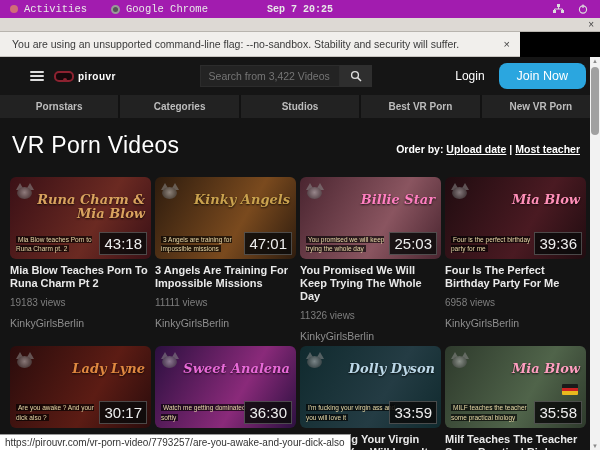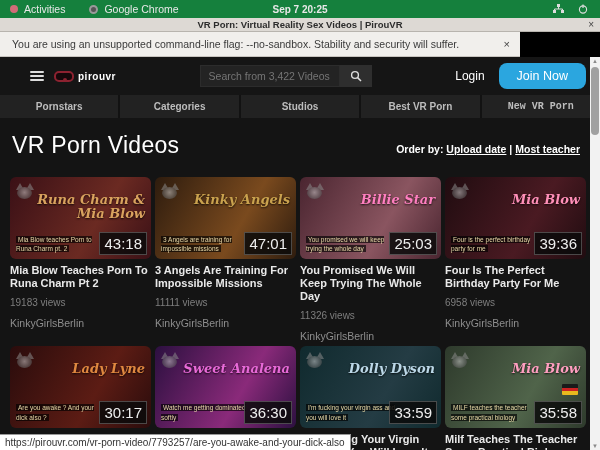--- a/index.html
+++ b/index.html
@@ -1,21 +1,21 @@
 <!DOCTYPE html>
 <html><head>
 <meta charset="utf-8">
 <style>
   * { margin:0; padding:0; box-sizing:border-box; }
   html,body { width:600px; height:450px; overflow:hidden; background:#000;
     font-family:"Liberation Sans","DejaVu Sans",sans-serif; }
 
   
-  .sysbar { position:absolute; top:0; left:0; width:600px; height:18px; background:#15803d;
-    display:flex; align-items:center; color:#e8e8e8; font-size:10.5px; }
+  .sysbar { position:absolute; top:0; left:0; width:600px; height:18px; background:#a21caf;
+    display:flex; align-items:center; color:#e8e8e8; font-size:10.5px;font-family:Liberation Mono, monospace; }
   .sys-left { display:flex; align-items:center; gap:6px; padding-left:10px; }
   .dot-icon { width:8px; height:8px; border-radius:50%; background:#d06c78; display:inline-block; }
   .chrome-icon { width:9px; height:9px; border-radius:50%; border:2px solid #9a9a9a; background:#555; display:inline-block; margin-left:18px; }
   .sys-center { position:absolute; left:0; right:0; text-align:center; font-weight:bold; font-size:10px; pointer-events:none; }
   .sys-right { margin-left:auto; display:flex; align-items:center; gap:14px; padding-right:12px; z-index:2; }
   .sys-right svg { display:block; }
 
   
   .tabstrip { position:absolute; top:18px; left:0; width:600px; height:14px; background:#ddd9d4;
     border-bottom:1px solid #b8b4ae; display:flex; align-items:center; }
@@ -43,21 +43,21 @@
   .search-input { width:140px; height:22px; background:#232323; border:1px solid #2c2c2c; color:#8a8a8a;
     font-size:10.5px; padding:0 8px; outline:none; }
   .search-btn { width:32px; height:22px; background:#2e2e2e; border:none; display:flex; align-items:center; justify-content:center; }
   .login { color:#fff; font-size:12px; margin-right:14px; }
   .join-btn { background:#2ba6df; color:#fff; border:none; font-size:12.5px; padding:6px 18px; border-radius:8px; }
 
   
   .nav { height:23px; display:flex; background:#121212; }
   .nav-item { flex:1; background:#222; margin-right:2px; color:#bdbdbd; font-size:10px; font-weight:bold;
     display:flex; align-items:center; justify-content:center; }
-  .nav-item:last-child { margin-right:0;font-family:Liberation Mono, monospace; }
+  .nav-item:last-child { margin-right:0; }
 
   
   .heading-row { display:flex; align-items:flex-end; padding:14px 12px 0 12px; }
   .page-title { color:#fff; font-size:23px; font-weight:normal; letter-spacing:.3px; }
   .orderby { margin-left:auto; margin-right:8px; color:#fff; font-size:10.5px; font-weight:bold; padding-bottom:4px; }
   .orderby a { color:#fff; text-decoration:underline; }
   .orderby .sep { font-weight:bold; }
 
   
   .grid { display:grid; grid-template-columns:repeat(4,1fr); gap:4px; margin:18px 14px 0 10px; }
@@ -114,21 +114,20 @@
         <path d="M5.5 3v2M1.5 6V5h8v1" stroke="#ddd" fill="none"></path>
     </svg>
     <svg width="10" height="10" viewBox="0 0 10 10">
       <circle cx="5" cy="5.5" r="3.6" fill="none" stroke="#ddd" stroke-width="1.1"></circle>
       <line x1="5" y1="0.5" x2="5" y2="4" stroke="#ddd" stroke-width="1.2"></line>
     </svg>
   </div>
 </div>
 
 <div class="tabstrip">
-  <div class="tab-title">VR Porn: Virtual Reality Sex Videos | PirouVR</div>
   <div class="tab-close">×</div>
 </div>
 
 <div class="warnbar">
   <div class="warn-text">You are using an unsupported command-line flag: --no-sandbox. Stability and security will suffer.</div>
   <div class="warn-close">×</div>
 </div>
 
 <div class="viewport">
 

